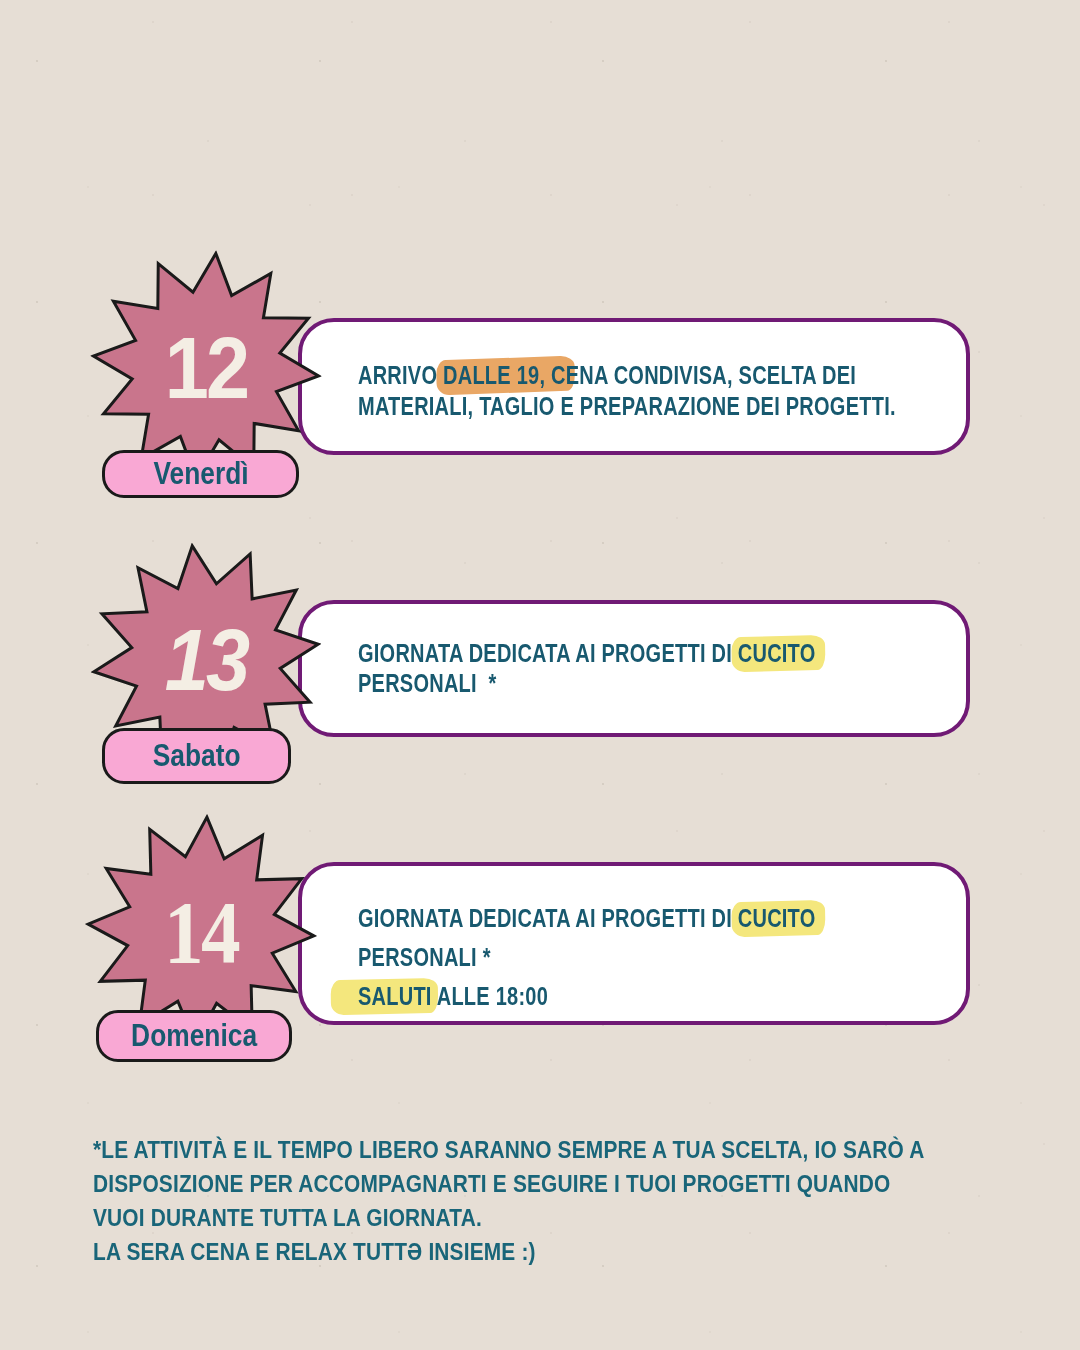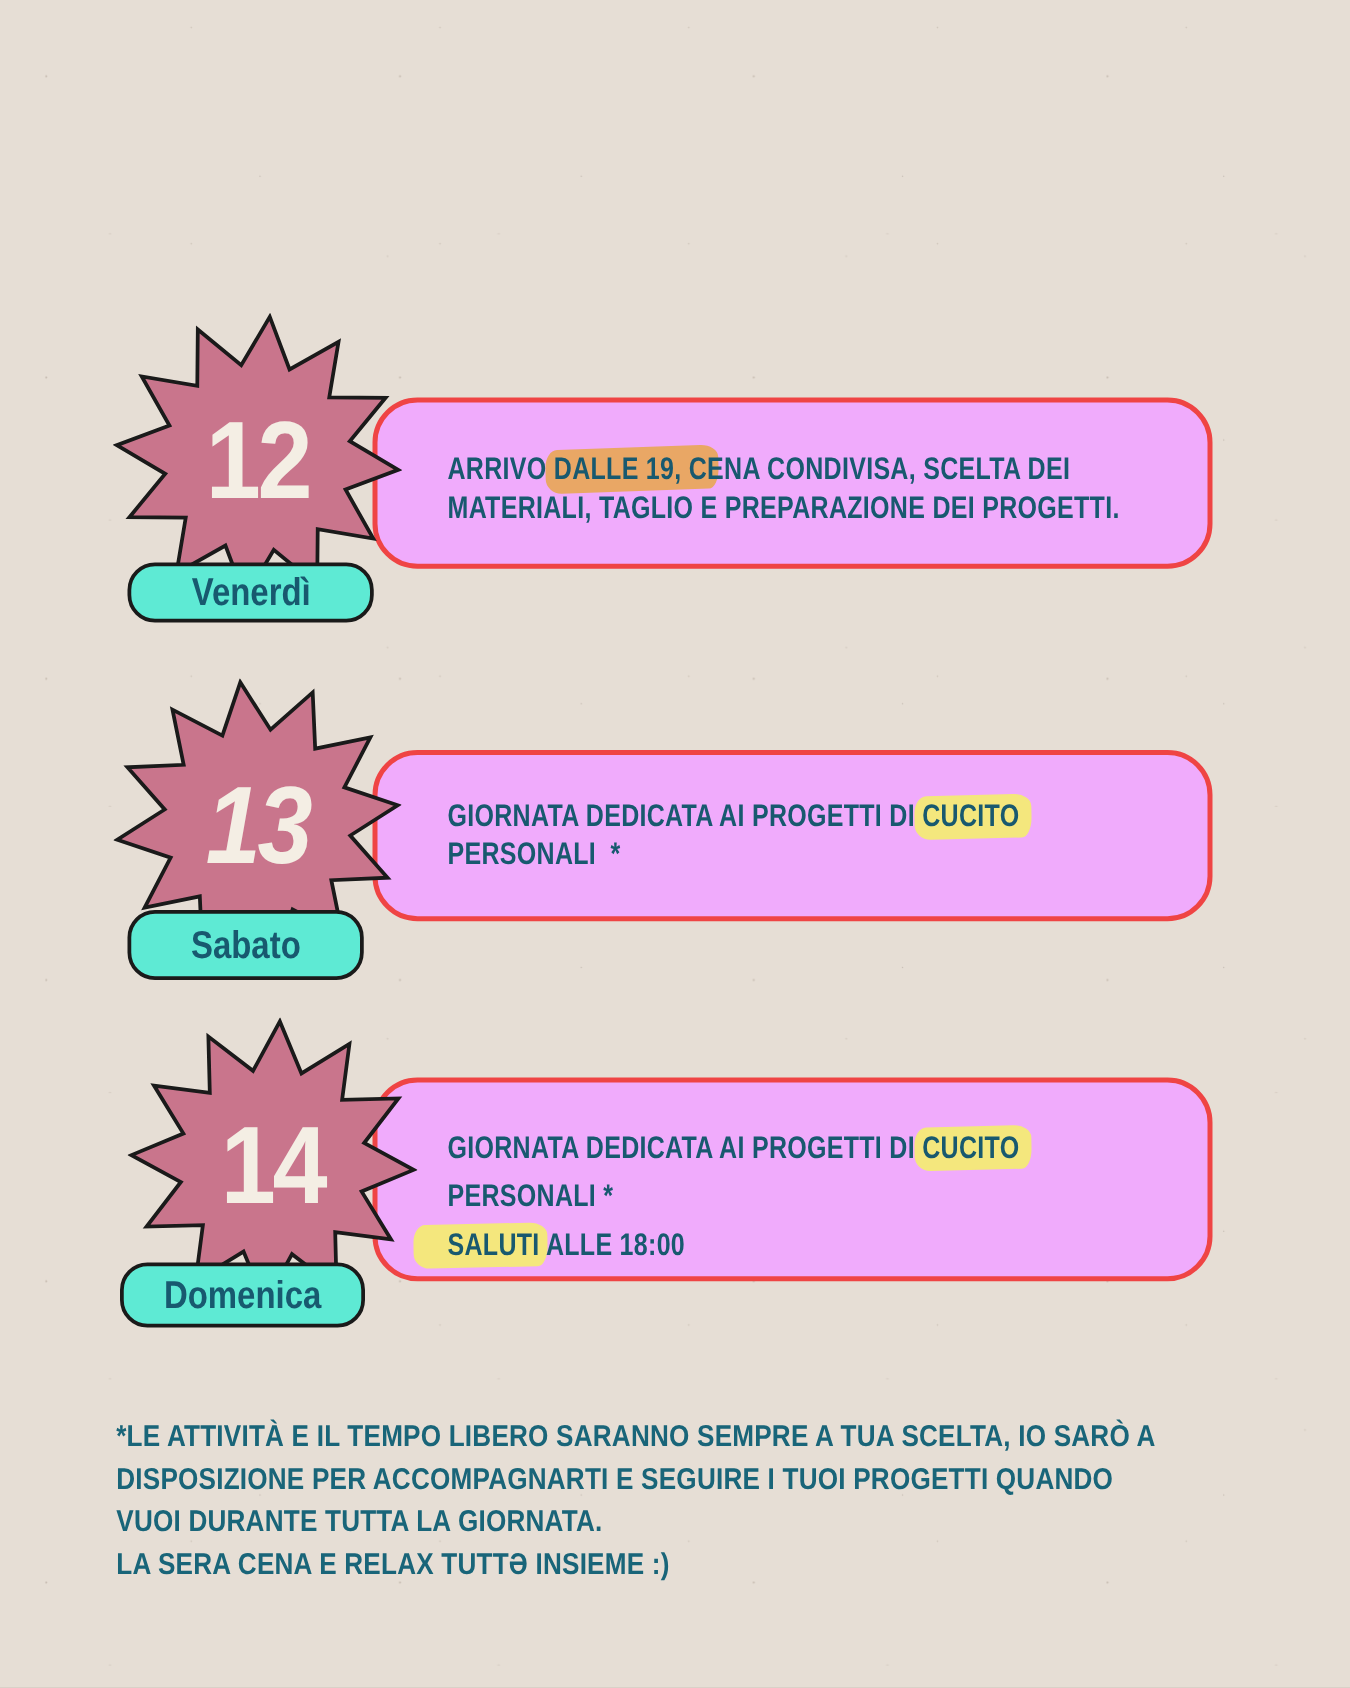--- a/index.html
+++ b/index.html
@@ -26,21 +26,21 @@
   .title-text {
     display:inline-block;
     font-family:"DejaVu Serif", serif; font-weight:bold;
     font-size:90px; line-height:1.15; color:#f5e381; letter-spacing:-2px;
     transform:scaleX(.86); transform-origin:center top;
     text-shadow:6px 7px 9px rgba(92,76,63,.55);
   }
 
   
   .day-card {
-    position:absolute; background:#f0abfc; border:4px solid #ef4444;
+    position:absolute; background:#ffffff; border:4px solid #701a75;
     border-radius:36px; box-sizing:border-box; z-index:1;
   }
   .card-1 { left:298px; top:318px; width:672px; height:137px; }
   .card-2 { left:298px; top:600px; width:672px; height:137px; }
   .card-3 { left:298px; top:862px; width:672px; height:163px; }
 
   .card-text {
     position:relative; z-index:0; margin:0;
     color:#18596f; font-weight:bold; font-size:25px; letter-spacing:.3px;
     line-height:31px; width:125%;
@@ -57,35 +57,35 @@
     background:#f4e77d; z-index:-1; transform:rotate(-1.2deg);
     border-radius:12px 18px 10px 16px / 14px 10px 16px 12px;
   }
   .hl-orange::before { background:#e9a765; transform:rotate(-1.6deg); }
   .hl-wide::before  { left:-34px; right:-8px; transform:rotate(-1deg); }
 
   
   .starburst { position:absolute; width:232px; height:232px; z-index:2; }
   .star-1 { left:90px; top:250px; }
   .star-2 { left:90px; top:542px;font-style:italic; }
-  .star-3 { left:102px; top:814px; }
+  .star-3 { left:85px; top:814px;font-family:Liberation Serif, serif; }
   .starburst svg { width:100%; height:100%; display:block; }
   .star-1 svg { transform:rotate(5deg); }
   .star-2 svg { transform:rotate(-7deg); }
   .star-3 svg { transform:rotate(3deg); }
   .day-number {
     position:absolute; inset:0; display:flex; align-items:center; justify-content:center;
     font-size:88px; font-weight:bold; color:#f4eee4; letter-spacing:-3px;
     transform:scaleX(.9); padding-top:4px; box-sizing:border-box;
   }
 
   
   .day-pill {
     position:absolute; z-index:3; box-sizing:border-box;
-    background:#5eead4; border:3px solid #1a1a1a; border-radius:22px;
+    background:#f9a8d4; border:3px solid #1a1a1a; border-radius:22px;
     display:flex; align-items:center; justify-content:center;
   }
   .pill-1 { left:102px; top:450px; width:197px; height:48px; }
   .pill-2 { left:102px; top:728px; width:189px; height:56px; }
   .pill-3 { left:96px;  top:1010px; width:196px; height:52px;text-align:right; }
   .day-pill span {
     font-size:31px; font-weight:bold; color:#18596f;
     transform:scaleX(.85); transform-origin:center; white-space:nowrap;
   }
 

